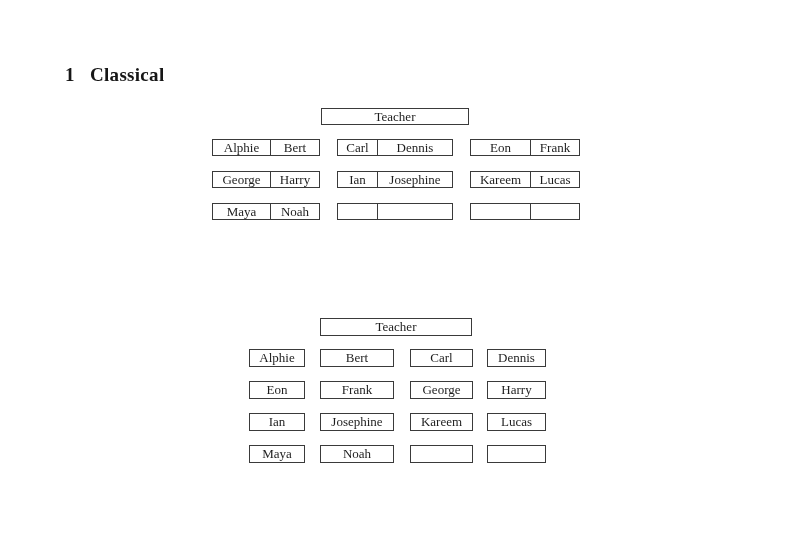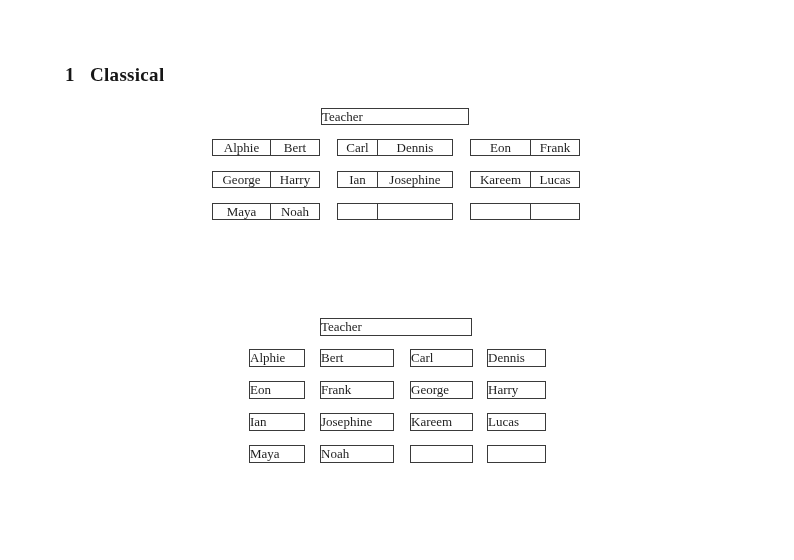--- a/index.html
+++ b/index.html
@@ -22,21 +22,21 @@
     line-height: 21px;
   }
   .sec-num { display: inline-block; min-width: 25px; }
   .box {
     position: absolute;
     box-sizing: border-box;
     border: 1px solid #3a3a3a;
     background: #ffffff;
     display: flex;
     align-items: center;
-    justify-content: flex-start;
+    justify-content: center;
     font-size: 13px;
     color: #1d1d1d;
     white-space: nowrap;
   }
   .desk { justify-content: flex-start; }
   .cell {
     height: 100%;
     display: flex;
     align-items: center;
     justify-content: center;

